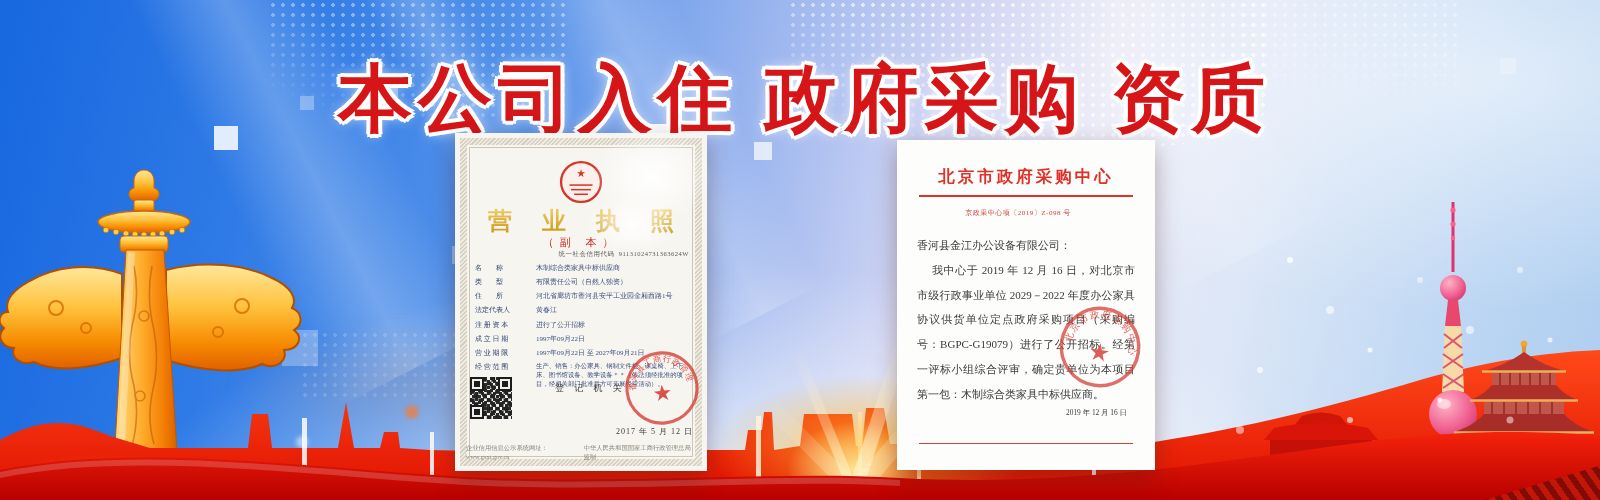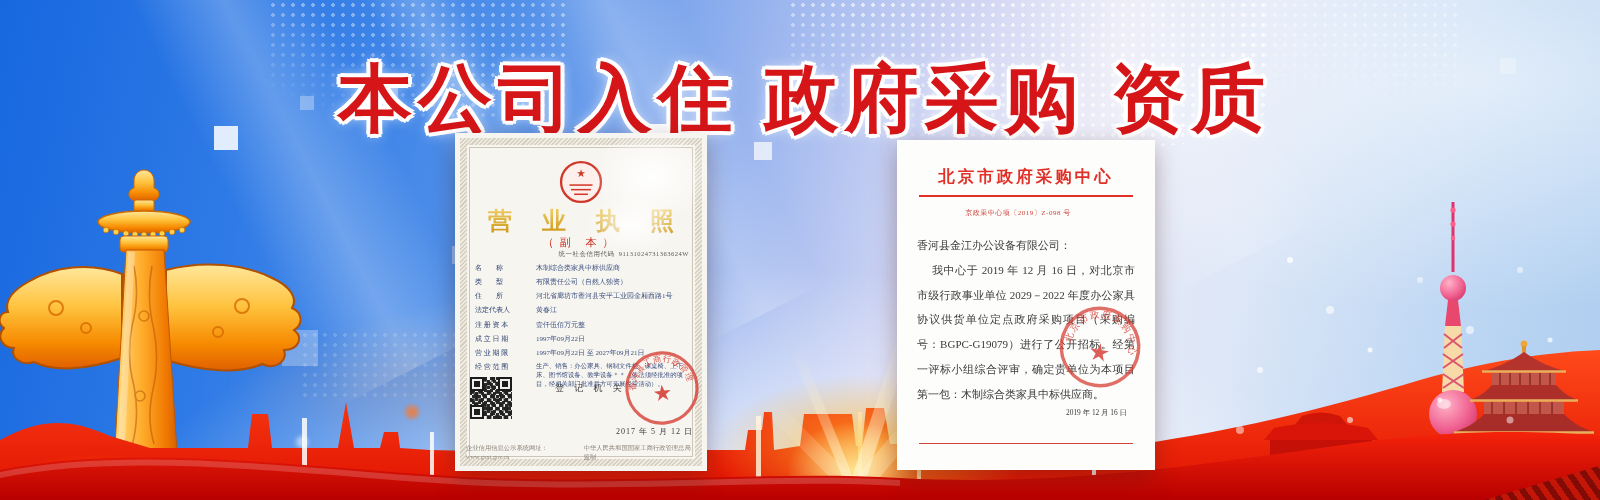--- a/index.html
+++ b/index.html
@@ -337,21 +337,21 @@
       <div class="lic-row">
           <span class="lic-label">住　　所</span>
           <span class="lic-value">河北省廊坊市香河县安平工业园金厢西路1号</span>
         </div>
       <div class="lic-row">
           <span class="lic-label">法定代表人</span>
           <span class="lic-value">黄春江</span>
         </div>
       <div class="lic-row">
           <span class="lic-label">注 册 资 本</span>
-          <span class="lic-value">壹仟伍佰万元整</span>
+          <span class="lic-value">进行了公开招标</span>
         </div>
       <div class="lic-row">
           <span class="lic-label">成 立 日 期</span>
           <span class="lic-value">1997年09月22日</span>
         </div>
       <div class="lic-row">
           <span class="lic-label">营 业 期 限</span>
           <span class="lic-value">1997年09月22日 至 2027年09月21日</span>
         </div>
       <div class="lic-row">

